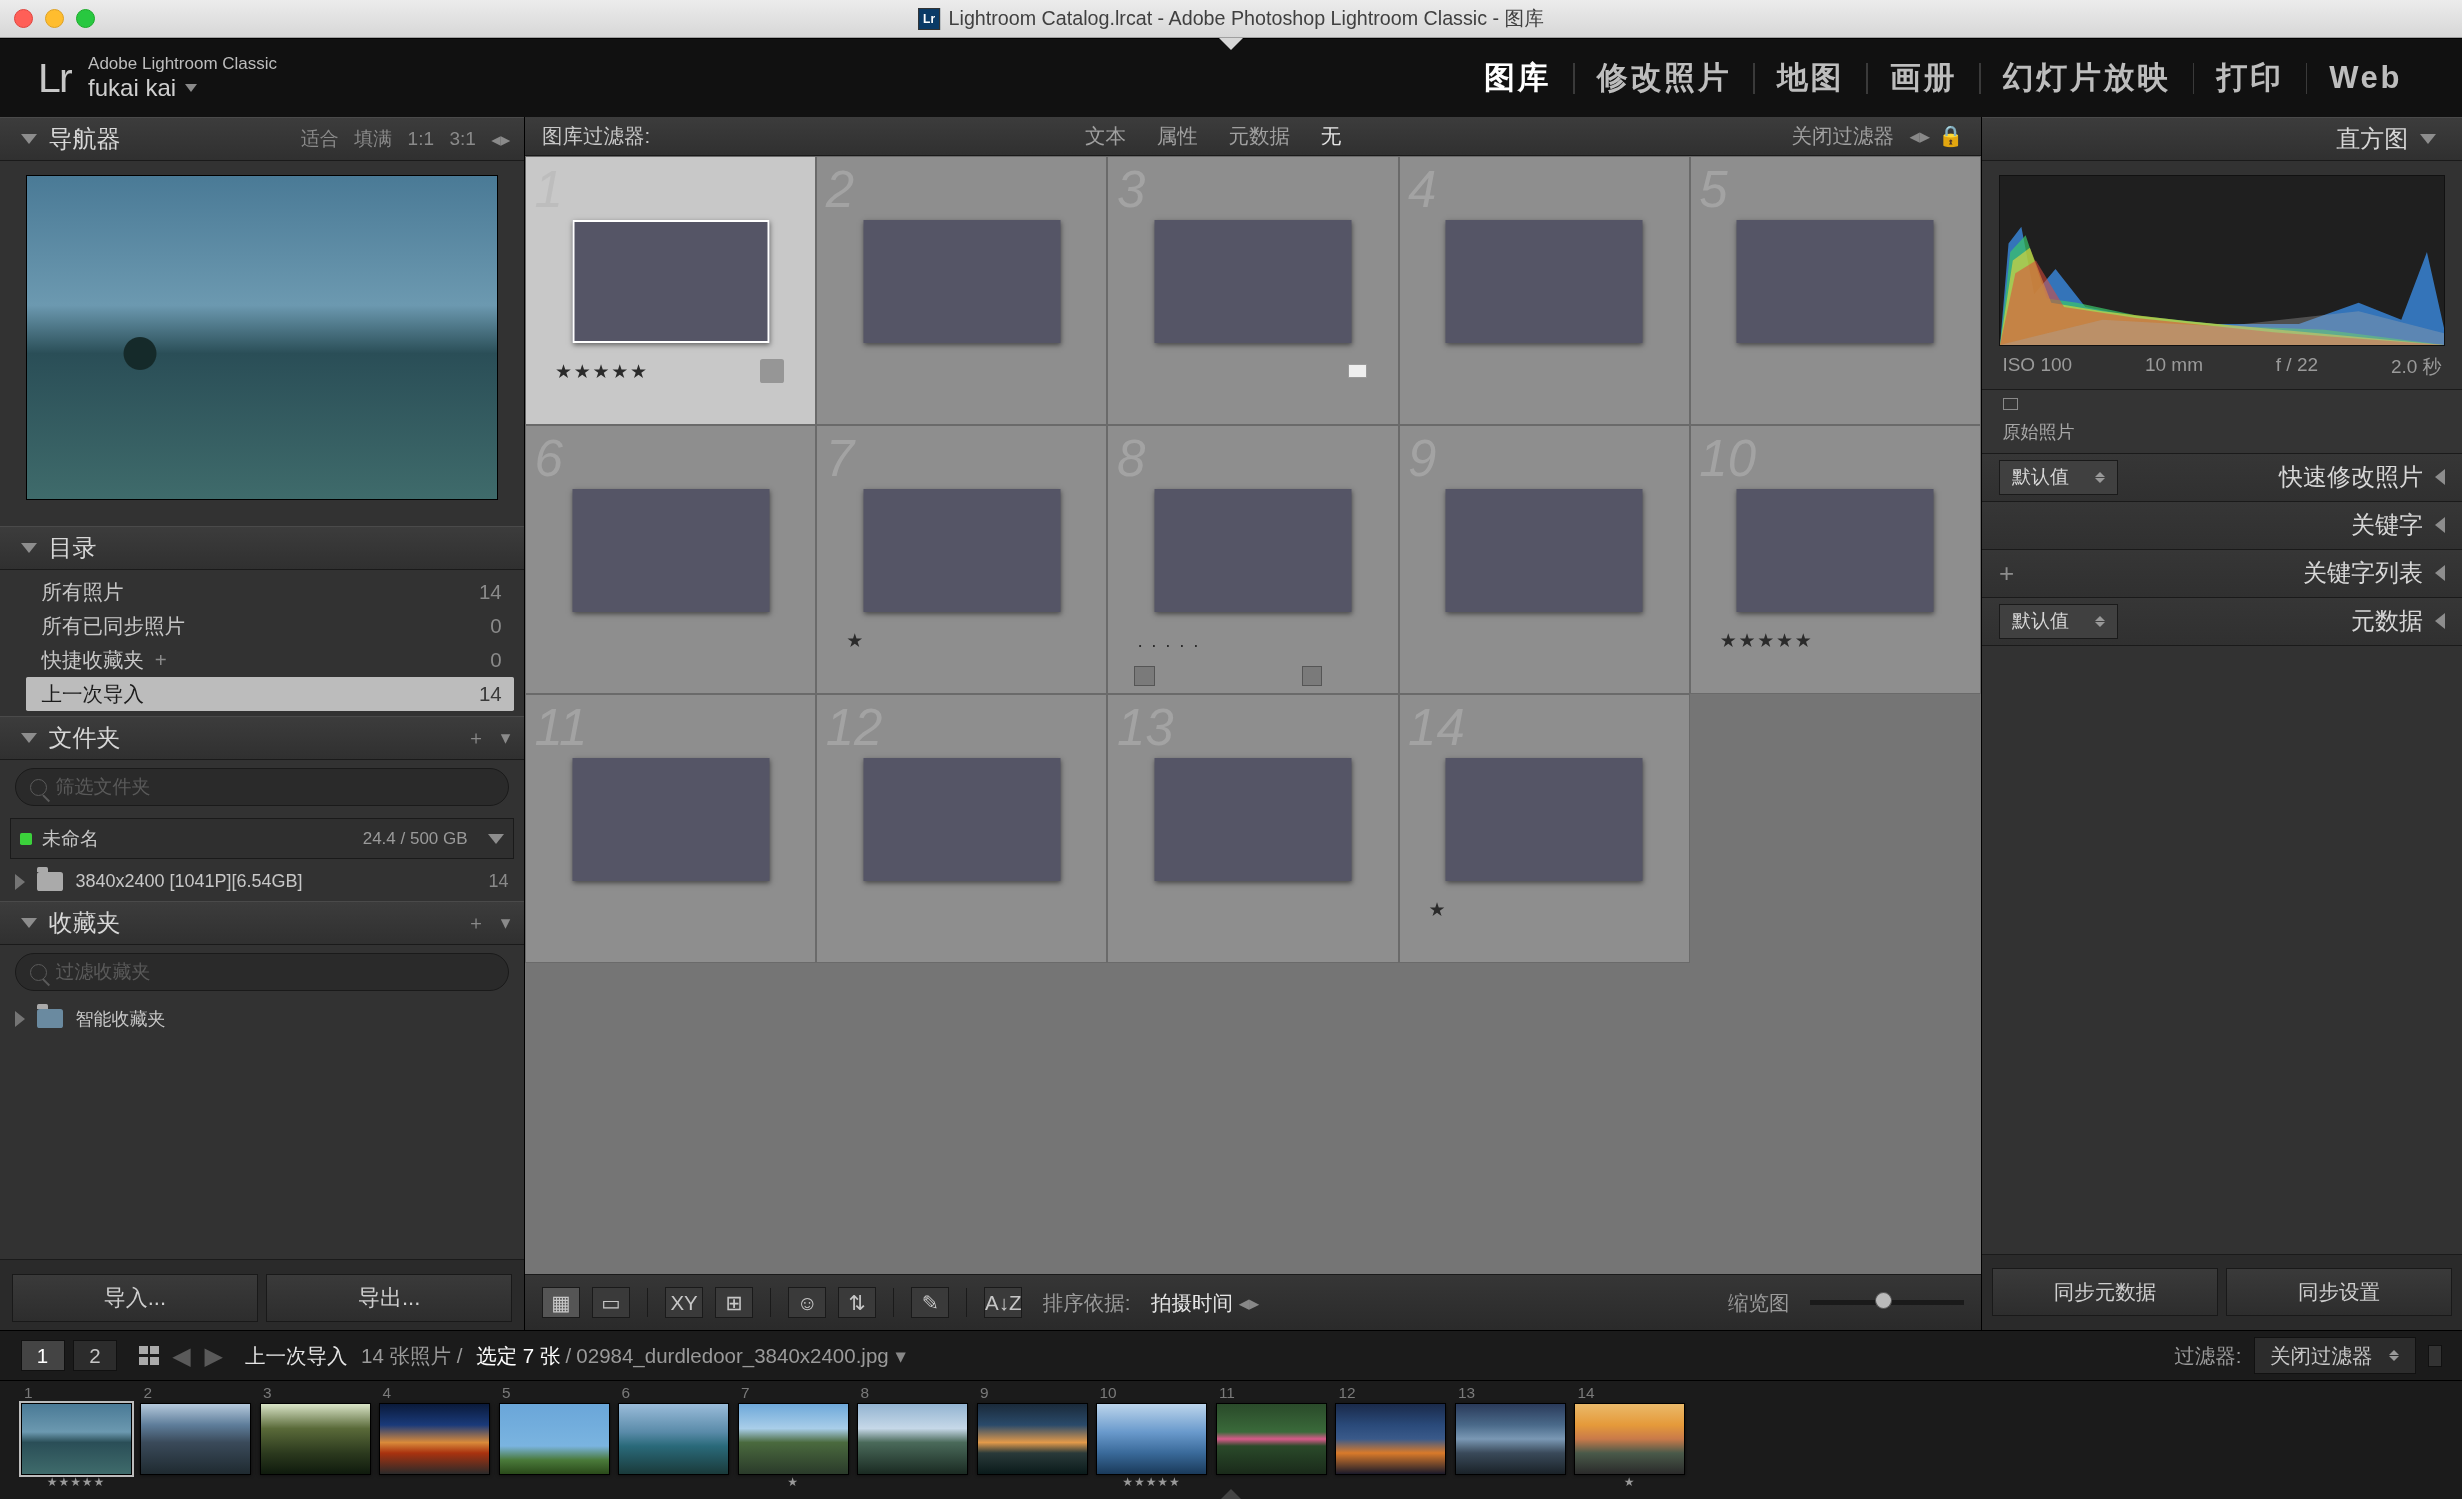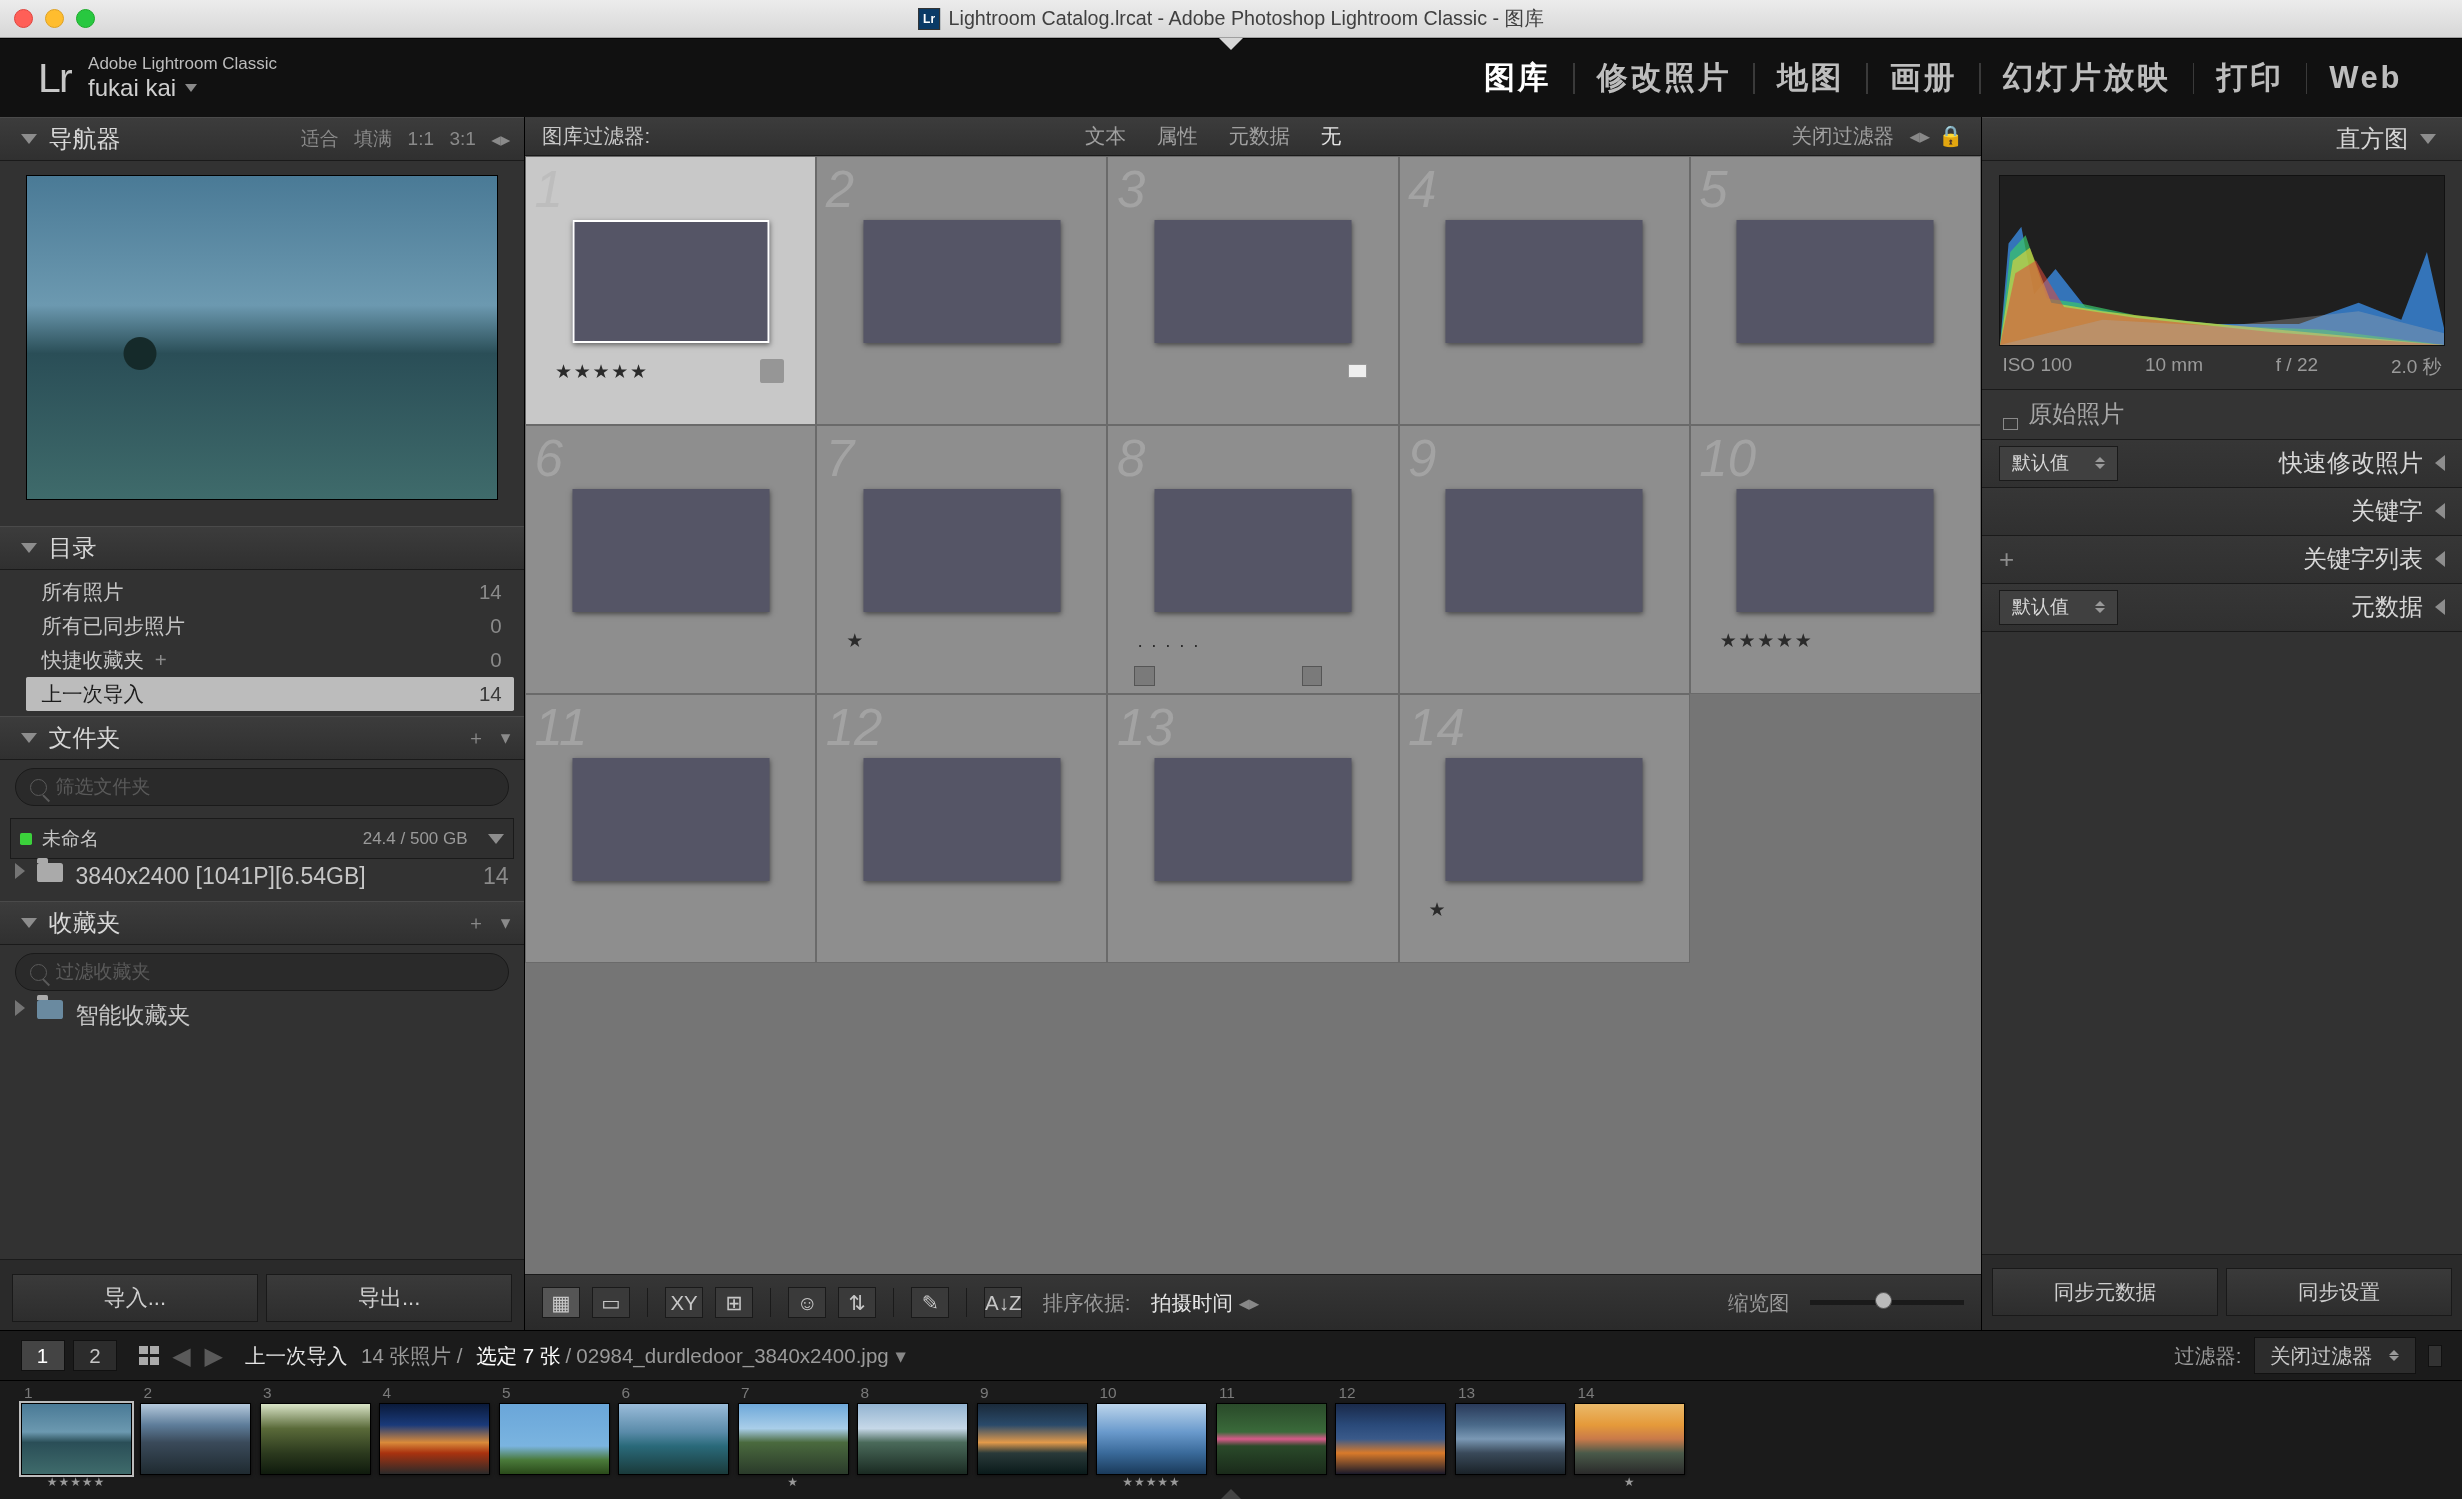--- a/index.html
+++ b/index.html
@@ -58,21 +58,21 @@
 
 .filter { margin:8.5px 15.4px; height:38px; background:#2a2a2a; border:0.9px solid #1a1a1a; border-radius:19px; display:flex; align-items:center; padding:0 13.7px; gap:8.5px; color:#5a5a5a; font-size:19px;}
 .sg{width:17px;height:17px;border:1.7px solid #5a5a5a;border-radius:50%;position:relative;display:inline-block;}
 .sg::after{content:"";position:absolute;width:1.7px;height:8.5px;background:#5a5a5a;left:13.7px;top:13.7px;transform:rotate(-45deg);}
 
 
 .vol { margin:3.4px 10.3px; height:41px; background:linear-gradient(90deg,#2f2f2f 0%,#2f2f2f 45%,#2f2f2f 100%); border:0.9px solid #1a1a1a; display:flex; align-items:center; padding:0 8.5px; gap:10.3px; font-size:19px;}
 .vol .led{width:12px;height:12px;background:#3bd13b;border-radius:1.7px;}
 .vol .cap{margin-left:auto; color:#9a9a9a; font-size:17px;}
 
-.frow{ padding:0 15.4px; display:flex; align-items:flex-start; height:38px; gap:12px; font-size:23px; color:#c7c7c7;}
+.frow{ padding:0 15.4px; display:flex; align-items:center; height:38px; gap:12px; font-size:18px; color:#c7c7c7;}
 .frow .tri-r{border-left-color:#757575;}
 .foldericon{width:26px;height:19px;background:#aaa;border-radius:2.6px;position:relative;}
 .foldericon::before{content:"";position:absolute;top:-5.1px;left:0;width:10.3px;height:5.1px;background:#aaa;border-radius:1.7px 1.7px 0 0;}
 
 
 .lbtns{ display:flex; gap:8.5px; padding:13.7px 12px 8.5px; margin-top:auto; background:#2a2a2a; border-top:0.9px solid #1a1a1a;}
 .lbtn{ flex:1; height:48px; background:linear-gradient(#3a3a3a,#2d2d2d); border:0.9px solid #191919; color:#cfcfcf; display:flex; align-items:center; justify-content:center; font-size:22px; cursor:pointer;}
 
 
 .cfilter{ height:39px; background:linear-gradient(#3c3c3c,#303030); display:flex; align-items:center; padding:0 17px; font-size:20.5px; color:#c7c7c7; border-bottom:0.9px solid #1a1a1a;}
@@ -119,21 +119,21 @@
 .tbar .val{color:#e5e5e5;}
 .slider{ margin-left:auto; display:flex; align-items:center; gap:12px;}
 .slider-track{ width:154px; height:5.1px; background:#1a1a1a; position:relative;}
 .slider-track .knob{position:absolute; left:42%; top:-7.7px; width:17px;height:17px; background:#bbb; border-radius:50%; border:0.9px solid #555; transform:rotate(45deg);}
 
 
 .histo{ padding:13.7px 17px 8.5px; }
 .histo-box{ width:100%; height:171px; background:#1f1f1f; border:0.9px solid #111; position:relative; overflow:hidden;}
 .histo-box svg{width:100%;height:100%;}
 .histo-meta{ display:flex; justify-content:space-between; font-size:19px; color:#9a9a9a; padding:8.5px 3.4px 0;}
-.orig{ padding:8.5px 20.5px; font-size:24px; color:#a6a6a6; border-top:0.9px solid #1a1a1a; border-bottom:0.9px solid #1a1a1a; background:#343434; display:flex; align-items:flex-end; gap:10.3px;}
+.orig{ padding:8.5px 20.5px; font-size:18px; color:#a6a6a6; border-top:0.9px solid #1a1a1a; border-bottom:0.9px solid #1a1a1a; background:#343434; display:flex; align-items:flex-start; gap:10.3px;flex-direction:column;}
 .orig .sq{width:15.4px;height:12px;border:1.7px solid #8a8a8a;}
 .rrow{ height:48px; border-bottom:0.9px solid #1a1a1a; display:flex; align-items:center; padding:0 17px; font-size:24px; color:#d7d7d7; background:linear-gradient(#363636,#303030); cursor:pointer;}
 .rrow .lsel{ background:#404040; border:0.9px solid #1a1a1a; padding:3.4px 12px; font-size:19px; display:flex; align-items:center; gap:26px;}
 .rrow .lsel .ud{display:flex;flex-direction:column;gap:1.7px;}
 .rrow .lsel .ud span{width:0;height:0;border-left:5.1px solid transparent;border-right:5.1px solid transparent;}
 .rrow .lsel .ud .u{border-bottom:5.1px solid #999;} .rrow .lsel .ud .d{border-top:5.1px solid #999;}
 .rrow .spacer{flex:1;}
 .rplus{color:#8d8d8d;font-size:26px;}
 
 .rbtns{ margin-top:auto; display:flex; gap:8.5px; padding:13.7px 10.3px; background:#2a2a2a; border-top:0.9px solid #1a1a1a;}

